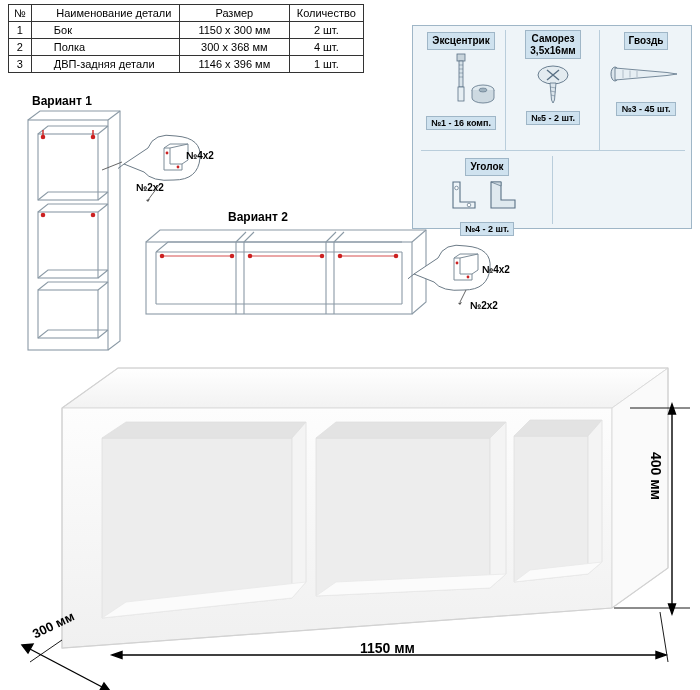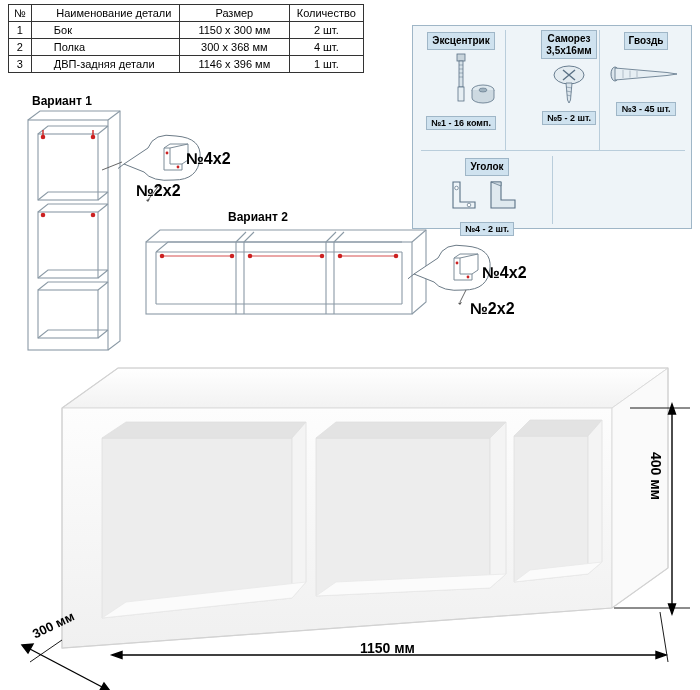--- a/index.html
+++ b/index.html
@@ -79,21 +79,21 @@
   }
 
   
   .variant-label {
     font-size: 12px;
     font-weight: bold;
   }
 
   
   .callout-text {
-    font-size: 16px;
+    font-size: 10px;
     font-weight: bold;
     padding-left: 8px;
   }
 
   
   .dim-label {
     font-size: 14px;
     font-weight: bold;
   }
   #dim-height-label {
@@ -174,21 +174,21 @@
         <rect x="41" y="37" width="6" height="14" fill="#e6eef3" stroke="#5a7185" stroke-width="0.8"></rect>
 
         <ellipse cx="66" cy="40" rx="11" ry="5" fill="#dfe9ef" stroke="#5a7185" stroke-width="0.8"></ellipse>
         <path d="M55 40 L55 48 A11 5 0 0 0 77 48 L77 40" fill="#cdd9e1" stroke="#5a7185" stroke-width="0.8"></path>
         <ellipse cx="66" cy="40" rx="4" ry="2" fill="#9fb2bf" stroke="#5a7185" stroke-width="0.6"></ellipse>
       </svg>
     </div>
     <div class="hw-caption">№1 - 16 комп.</div>
   </div>
 
-  <div class="hw-cell" style="left:112px; top:4px; width:88px;">
+  <div class="hw-cell" style="left:96px; top:4px; width:88px;">
     <div class="hw-title" style="white-space:pre-line">Саморез
 3,5х16мм</div>
     <div class="hw-art" style="height:48px">
       <svg width="88" height="48" viewBox="0 0 88 48">
         <ellipse cx="44" cy="16" rx="15" ry="9" fill="#e3ebf0" stroke="#5a7185" stroke-width="0.9"></ellipse>
         <path d="M38 11 L50 21 M50 11 L38 21" stroke="#5a7185" stroke-width="1.4"></path>
         <path d="M41 24 L47 24 L45.5 41 L44 44 L42.5 41 Z" fill="#dbe5ec" stroke="#5a7185" stroke-width="0.8"></path>
         <line x1="41" y1="28" x2="47" y2="29" stroke="#5a7185" stroke-width="0.5"></line>
         <line x1="41.5" y1="32" x2="46.5" y2="33" stroke="#5a7185" stroke-width="0.5"></line>
         <line x1="42" y1="36" x2="46" y2="37" stroke="#5a7185" stroke-width="0.5"></line>

